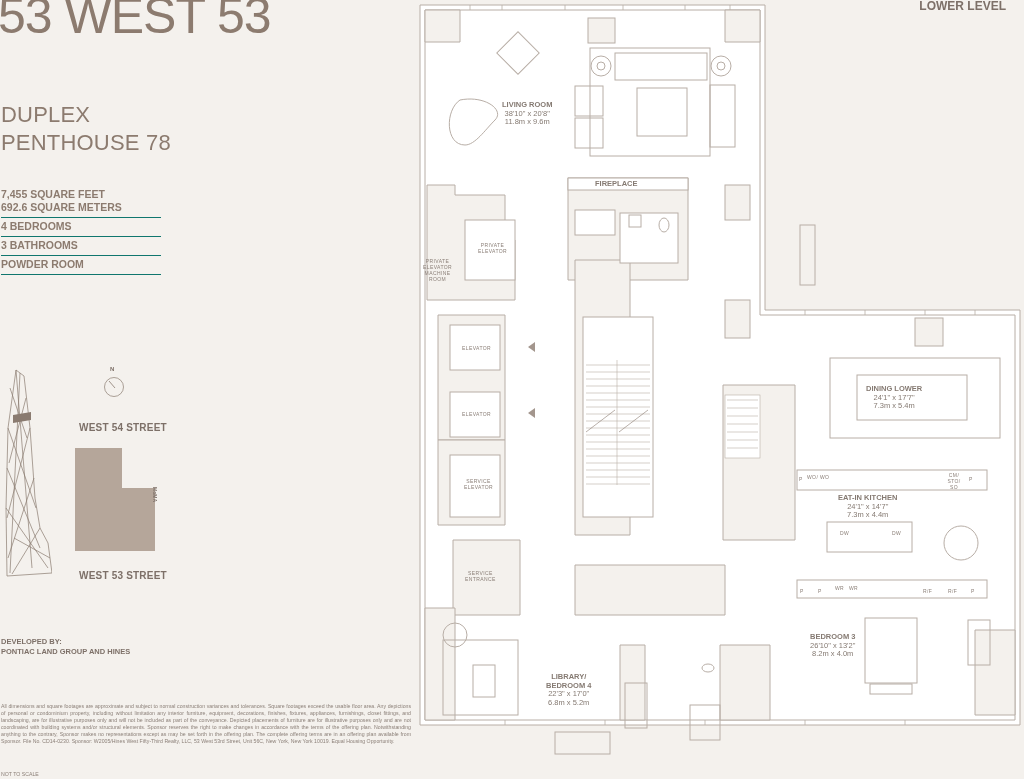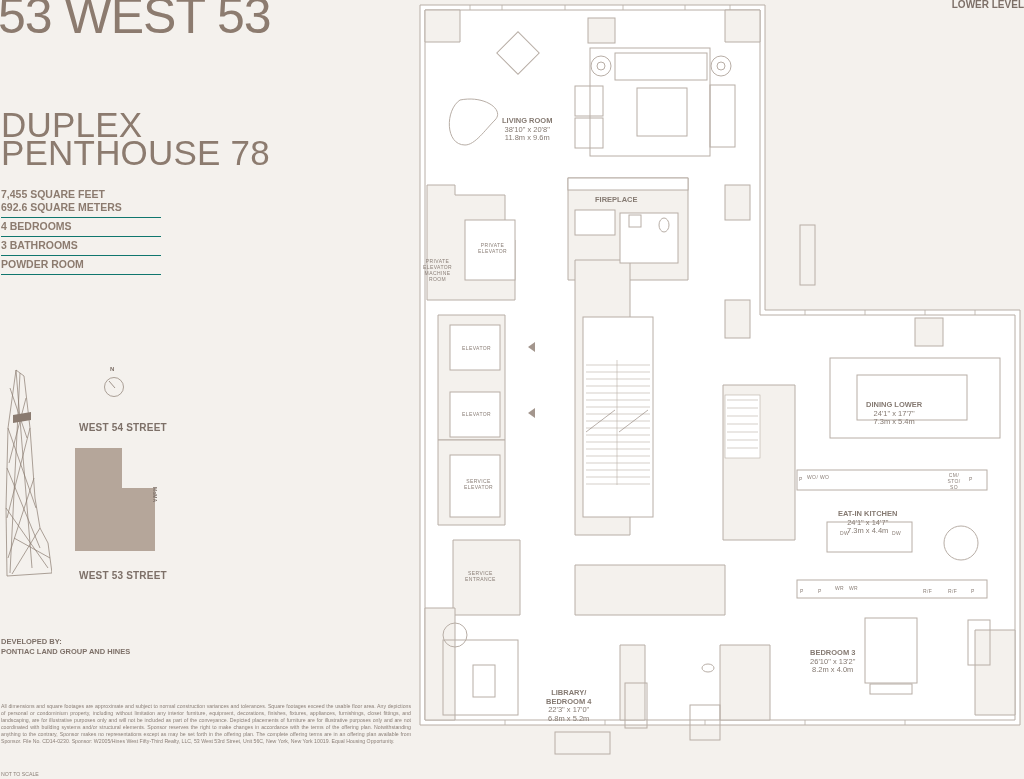--- a/index.html
+++ b/index.html
@@ -1,29 +1,29 @@
 <!DOCTYPE html>
 <html><head>
 <meta charset="utf-8">
 <style>
   html,body{margin:0;padding:0;}
   body{width:1024px;height:779px;background:#f4f1ed;position:relative;overflow:hidden;font-family:"Liberation Sans",sans-serif;color:#8a7b70;}
   .abs{position:absolute;}
   .brand{left:-2px;top:-14px;font-size:50px;letter-spacing:-1px;color:#8c7b6f;font-weight:400;line-height:60px;}
-  .unit-title{left:1px;top:101px;font-size:35px;line-height:28px;color:#8c7b6f;letter-spacing:0.2px;margin-top:10px;}
+  .unit-title{left:1px;top:101px;font-size:22px;line-height:28px;color:#8c7b6f;letter-spacing:0.2px;}
   .specs{left:1px;top:186px;width:160px;font-size:10.5px;font-weight:bold;color:#8c7b6f;}
   .specs .row{border-bottom:1px solid #0f766e;padding:2px 0 3px 0;line-height:13px;}
   .specs .row.first{line-height:13px;}
   .street{font-size:10px;font-weight:bold;color:#7d7068;letter-spacing:0.2px;}
   .developer{left:1px;top:637px;font-size:7.5px;font-weight:bold;color:#7d7068;line-height:10px;}
   .disclaimer{left:1px;top:703px;width:410px;font-size:5.2px;line-height:6.9px;color:#8c8079;text-align:justify;}
   .notscale{left:1px;top:771px;font-size:5.2px;color:#8c8079;}
-  .level{right:0;top:-1px;font-size:10px;font-weight:bold;color:#7d7068;}
+  .level{right:18px;top:-1px;font-size:12px;font-weight:bold;color:#7d7068;}
   .plan{left:405px;top:0;width:619px;height:779px;}
-  .lbl{position:absolute;text-align:center;font-size:7.5px;color:#857a72;line-height:8.5px;white-space:nowrap;margin-top:16px;}
+  .lbl{position:absolute;text-align:center;font-size:7.5px;color:#857a72;line-height:8.5px;white-space:nowrap;}
   .lbl .name{font-weight:bold;}
   .sm{position:absolute;text-align:center;font-size:5px;color:#8c8079;line-height:6px;letter-spacing:0.4px;}
 </style>
 </head>
 <body>
 
 <div class="abs brand">53 WEST 53</div>
 <div class="abs level">LOWER LEVEL</div>
 
 <div class="abs unit-title">

